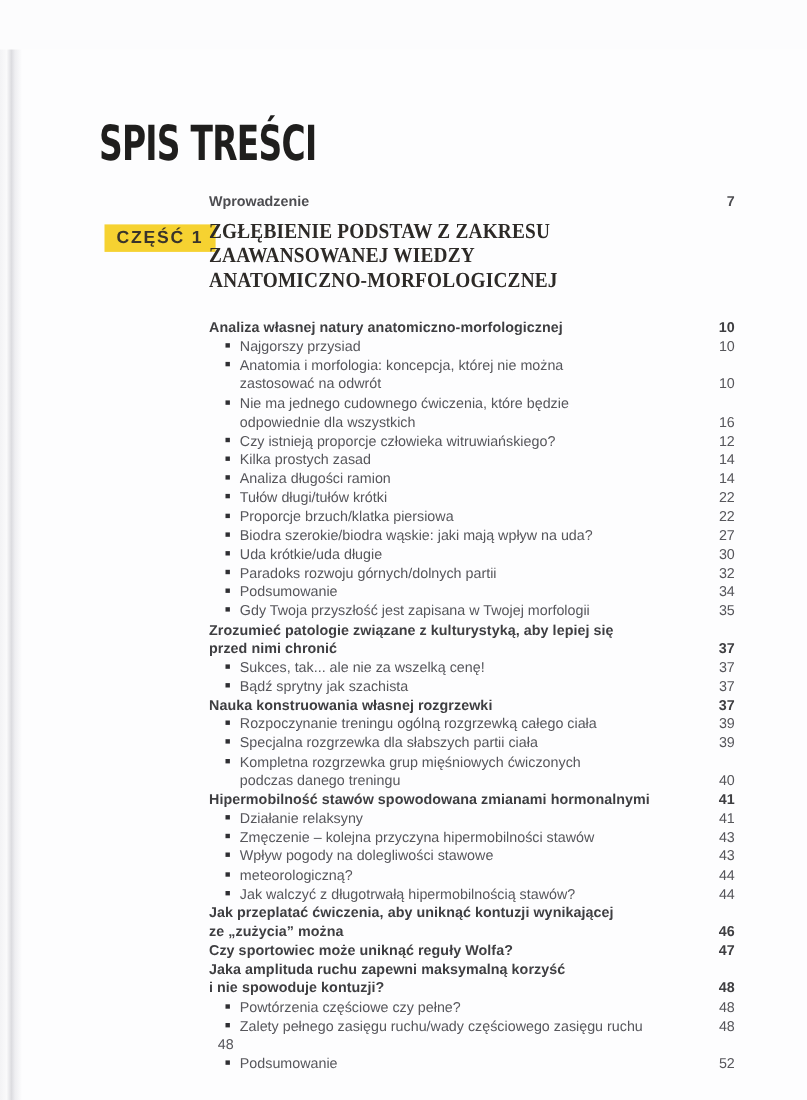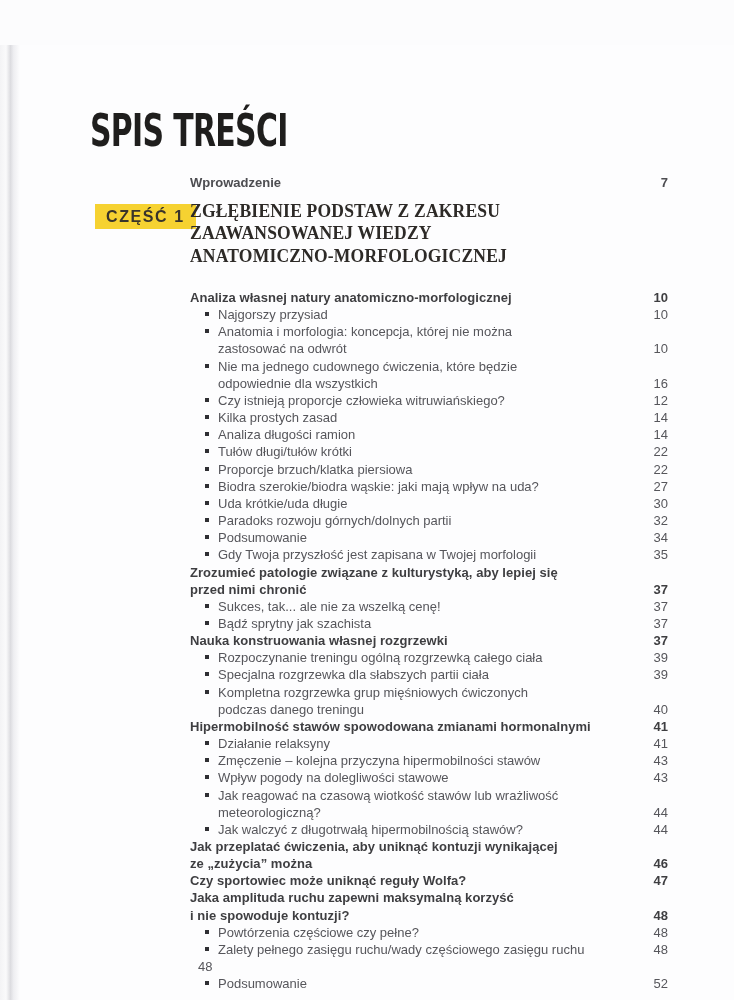--- a/index.html
+++ b/index.html
@@ -274,21 +274,20 @@
       <div class="row sub">
         <div class="txt">
           <span class="bullet"></span>
           <div class="line">Wpływ pogody na dolegliwości stawowe</div>
         </div>
         <div class="num">43</div>
       </div>
       <div class="row sub">
         <div class="txt">
           <span class="bullet"></span>
-          <div class="line">Jak reagować na czasową wiotkość stawów lub wrażliwość</div>
           <div class="line">meteorologiczną?</div>
         </div>
         <div class="num">44</div>
       </div>
       <div class="row sub">
         <div class="txt">
           <span class="bullet"></span>
           <div class="line">Jak walczyć z długotrwałą hipermobilnością stawów?</div>
         </div>
         <div class="num">44</div>

